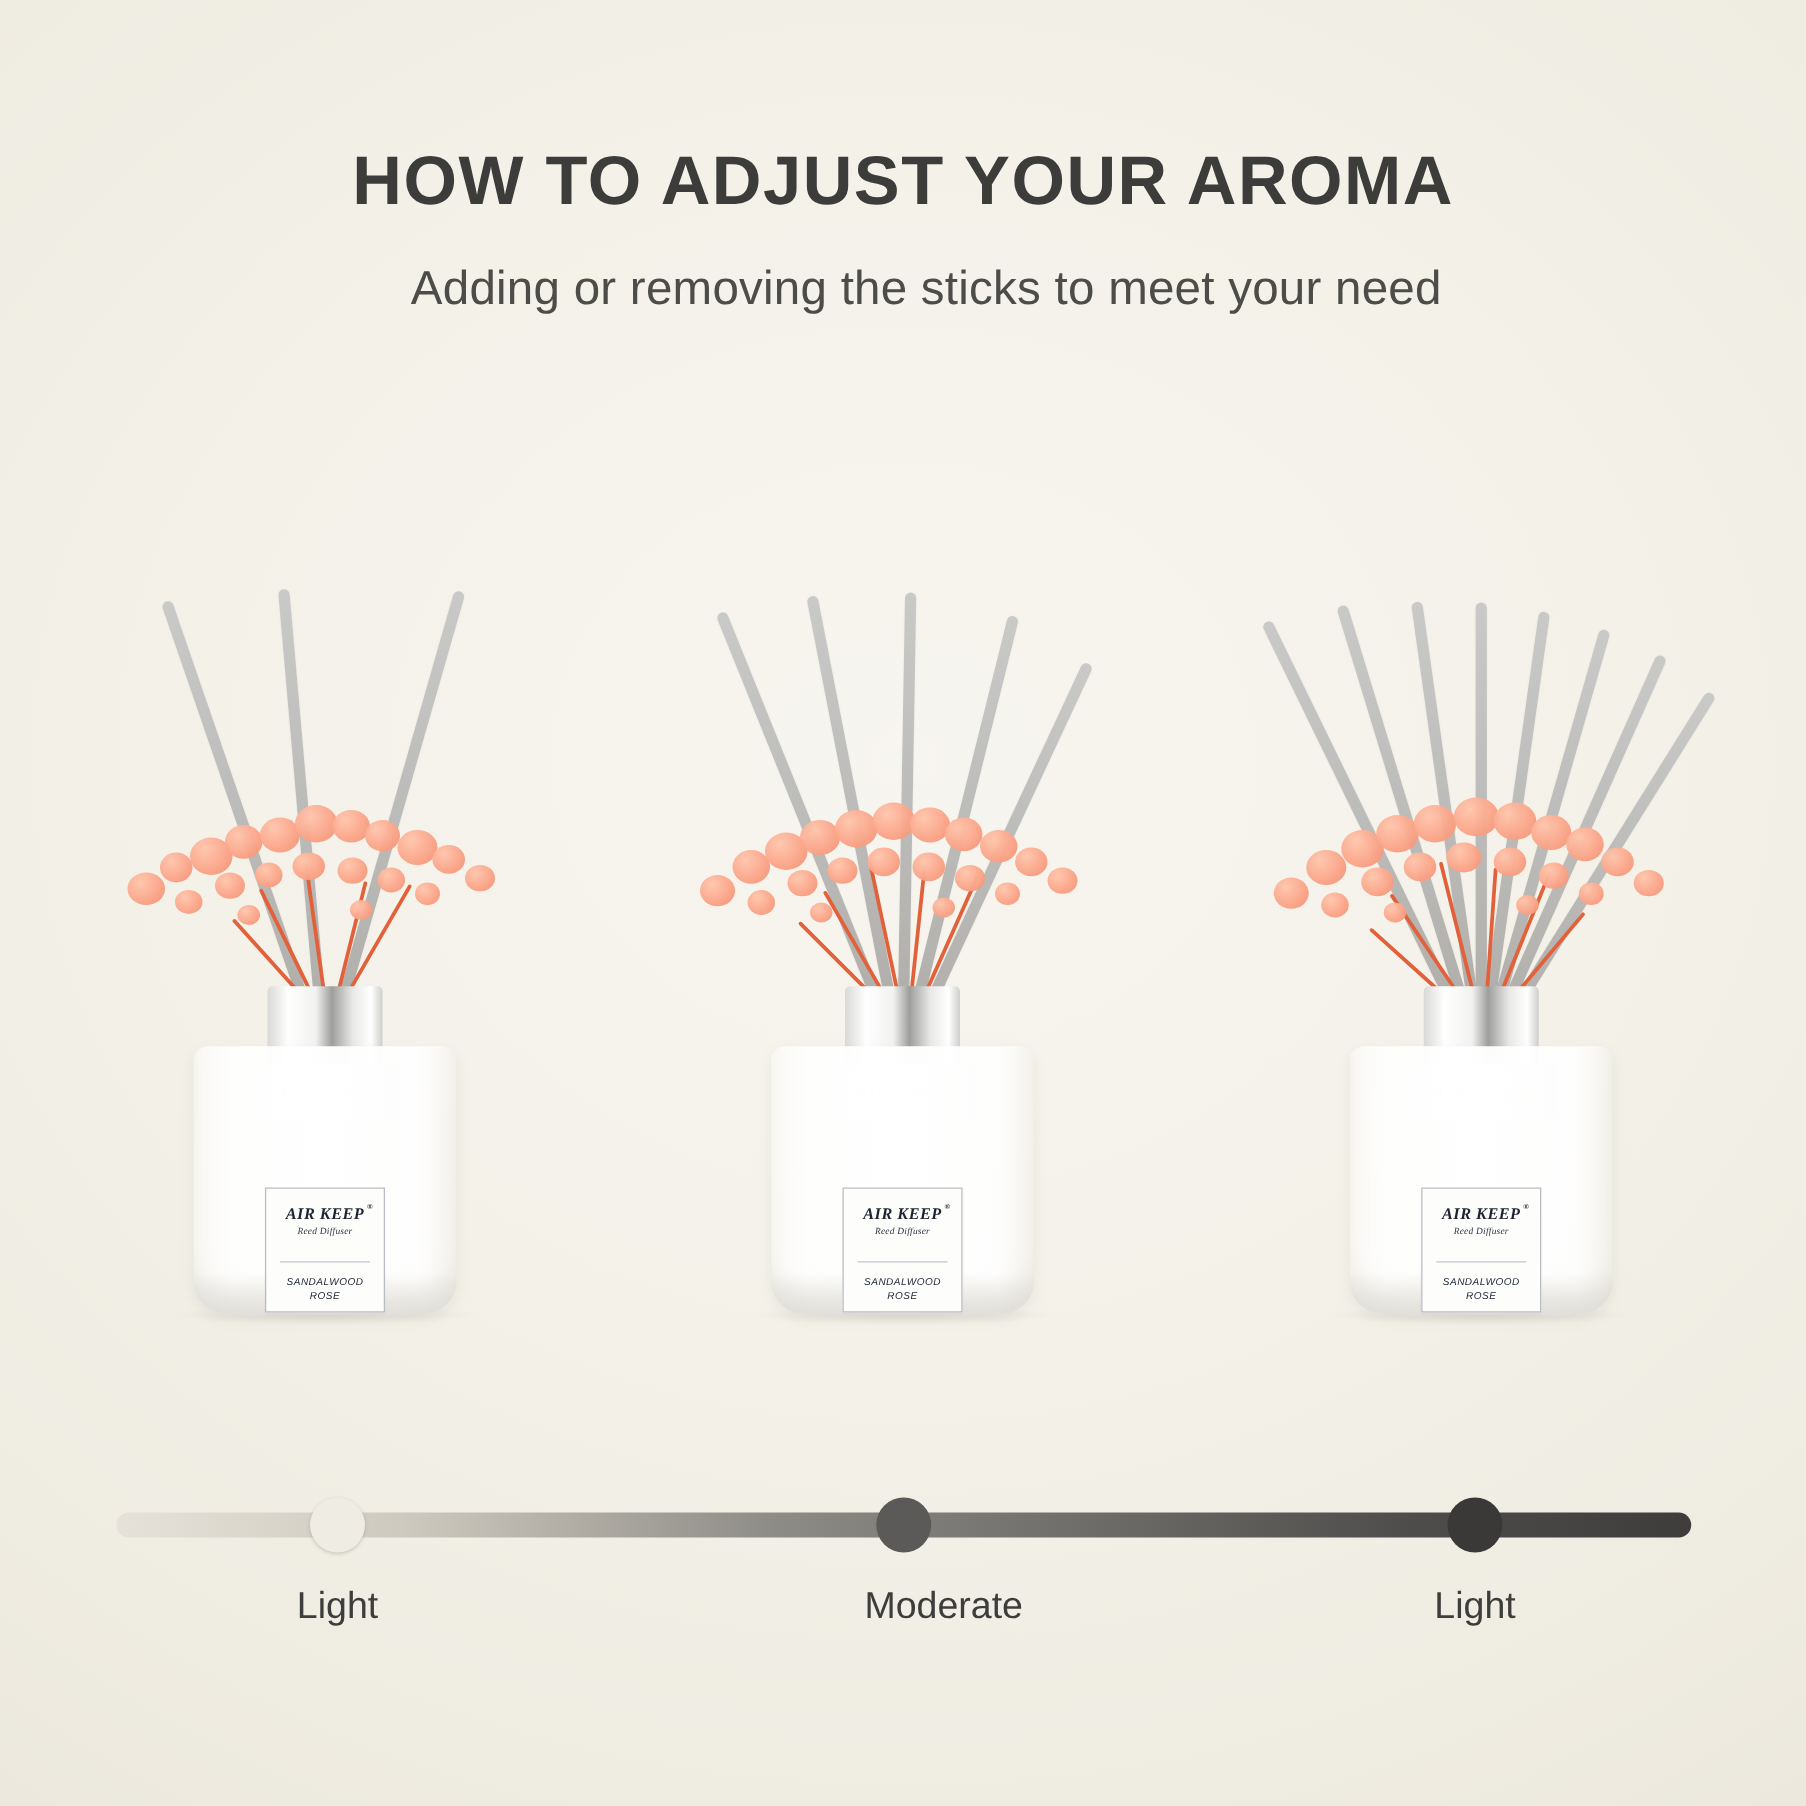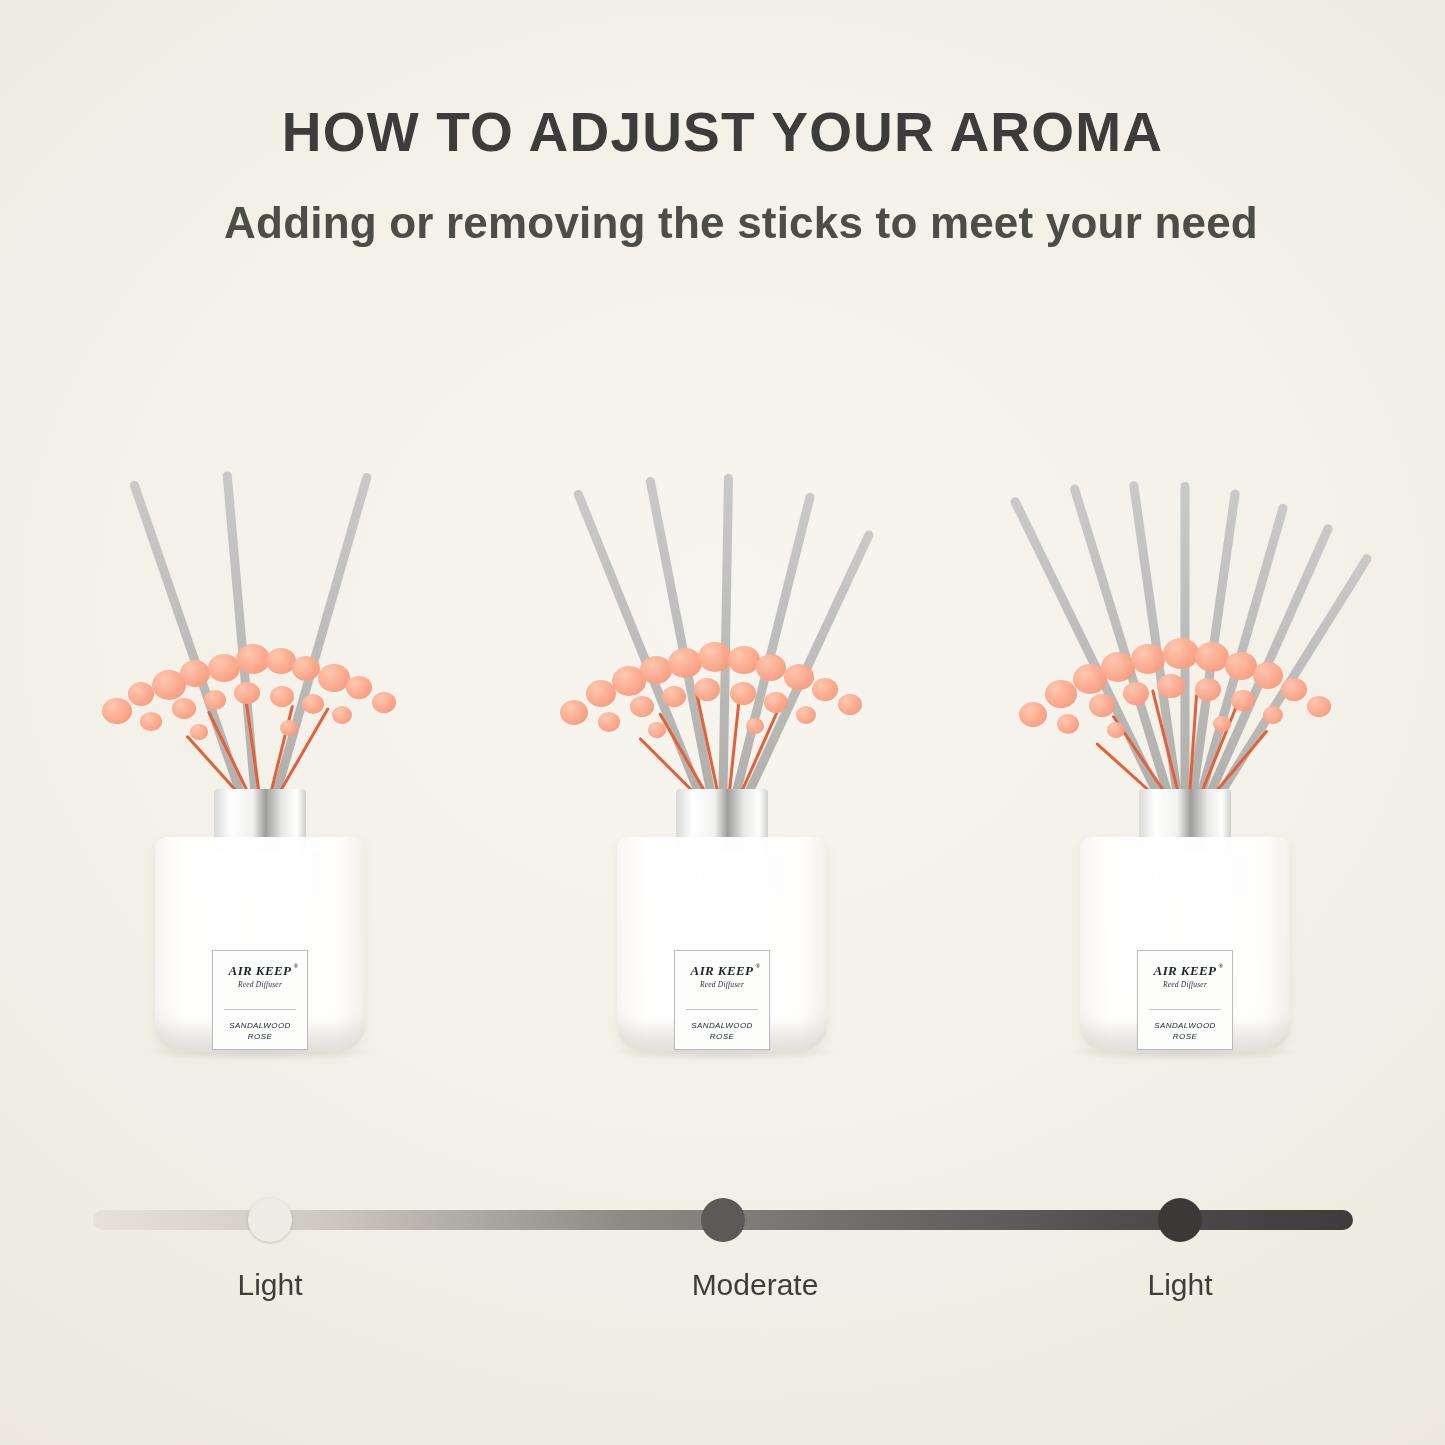--- a/index.html
+++ b/index.html
@@ -28,26 +28,26 @@
     left: 0;
     width: 100%;
     text-align: center;
   }
   .title {
     font-size: 55px;
     font-weight: bold;
     letter-spacing: 1.2px;
     color: #3c3c3a;
     line-height: 1.05;
-    margin: 0;
+    margin: 12px;
   }
   .subtitle {
     margin-top: 36px;
-    font-size: 44px;
-    font-weight: 700;
+    font-size: 38px;
+    font-weight: 400;
     color: #4c4c49;
     letter-spacing: 0.2px;
     padding-left: 37px;
   }
 
   
   .products {
     position: absolute;
     top: 330px;
     left: 0;

